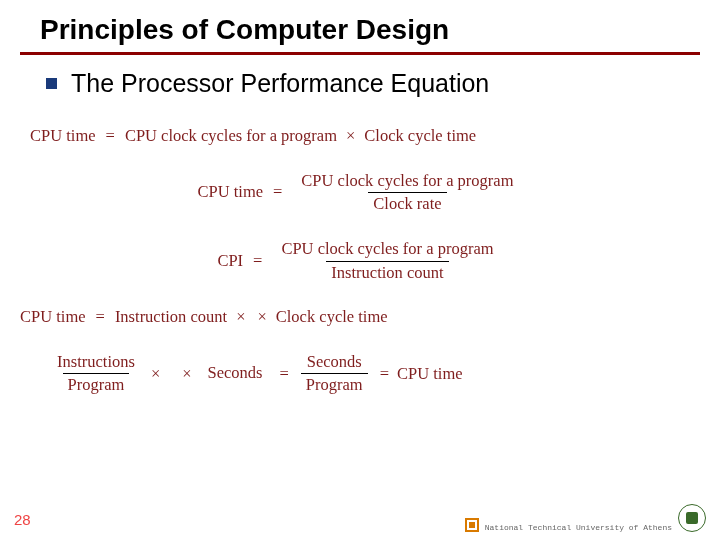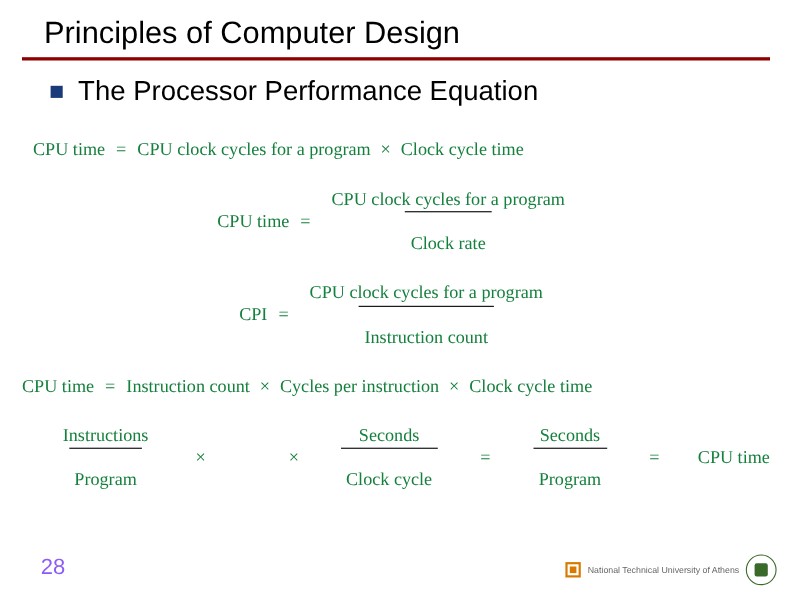--- a/index.html
+++ b/index.html
@@ -6,21 +6,21 @@
   body {
     width: 720px;
     height: 540px;
     background: #fff;
     font-family: Arial, Helvetica, sans-serif;
     position: relative;
     overflow: hidden;
   }
   .title {
     font-size: 28px;
-    font-weight: normal;
+    font-weight: bold;
     color: #000;
     padding: 14px 0 6px 40px;
   }
   .rule {
     height: 3px;
     background: #8b0000;
     margin: 0 20px 14px 20px;
   }
   .subtitle-row {
     display: flex;
@@ -37,21 +37,21 @@
   }
   .subtitle {
     font-size: 25px;
     color: #000;
     text-align: center;
   }
   .formulas {
     padding: 28px 20px 0 20px;
     font-family: "Times New Roman", Times, serif;
     font-size: 16.5px;
-    color: #15803d;
+    color: #7f1d1d;
     line-height: 1.25;
   }
   .eq {
     display: flex;
     align-items: center;
     justify-content: center;
     margin-bottom: 24px;
     gap: 6px;
     white-space: nowrap;
   }
@@ -59,39 +59,39 @@
   .frac {
     display: inline-flex;
     flex-direction: column;
     align-items: center;
     vertical-align: middle;
     margin: 0 4px;
   }
   .frac .num { padding: 0 5px 1px 5px; }
   .frac .den {
     border-top: 1px solid #000;
-    padding: 18px 5px 0 5px;
+    padding: 1px 5px 0 5px;
   }
   .mult { padding: 0 3px; }
   .eqs { padding: 0 4px; }
   .pagenum {
     position: absolute;
     left: 14px;
     bottom: 12px;
-    font-size: 20px;
-    color: #8b5cf6;
-    margin-left: 23px;
+    font-size: 15px;
+    color: #ef4444;
   }
   .logo {
     position: absolute;
     right: 14px;
     bottom: 8px;
     display: flex;
-    align-items: center;
+    align-items: flex-end;
     gap: 6px;
+    font-family: Liberation Mono, monospace;
   }
   .logo-box {
     width: 14px; height: 14px;
     border: 2px solid #d97a00;
     display: flex; align-items: center; justify-content: center;
   }
   .logo-box .in { width: 6px; height: 6px; background: #d97a00; }
   .logo-txt .t { font-size: 8px; color: #666; }
   .logo-txt .m { font-size: 18px; font-weight: bold; }
   .logo-txt .m .c { color: #c05000; font-style: italic; }
@@ -140,37 +140,35 @@
       <span class="num">CPU clock cycles for a program</span>
       <span class="den">Instruction count</span>
     </span>
   </div>
 
   <div class="eq left" style="padding-left:0;">
     <span>CPU time</span>
     <span class="eqs">=</span>
     <span>Instruction count</span>
     <span class="mult">×</span>
-    <span>Cycles per instruction</span>
     <span class="mult">×</span>
     <span>Clock cycle time</span>
   </div>
 
-  <div class="eq" style="justify-content:space-between; padding-left:28px; gap:4px;">
+  <div class="eq" style="justify-content:flex-start; padding-left:28px; gap:4px;">
     <span class="frac">
       <span class="num">Instructions</span>
       <span class="den">Program</span>
     </span>
     <span class="mult">×</span>
     <span class="frac">
     </span>
     <span class="mult">×</span>
     <span class="frac">
       <span class="num">Seconds</span>
-      <span class="den">Clock cycle</span>
     </span>
     <span class="eqs">=</span>
     <span class="frac">
       <span class="num">Seconds</span>
       <span class="den">Program</span>
     </span>
     <span class="eqs">=</span>
     <span>CPU time</span>
   </div>
 

